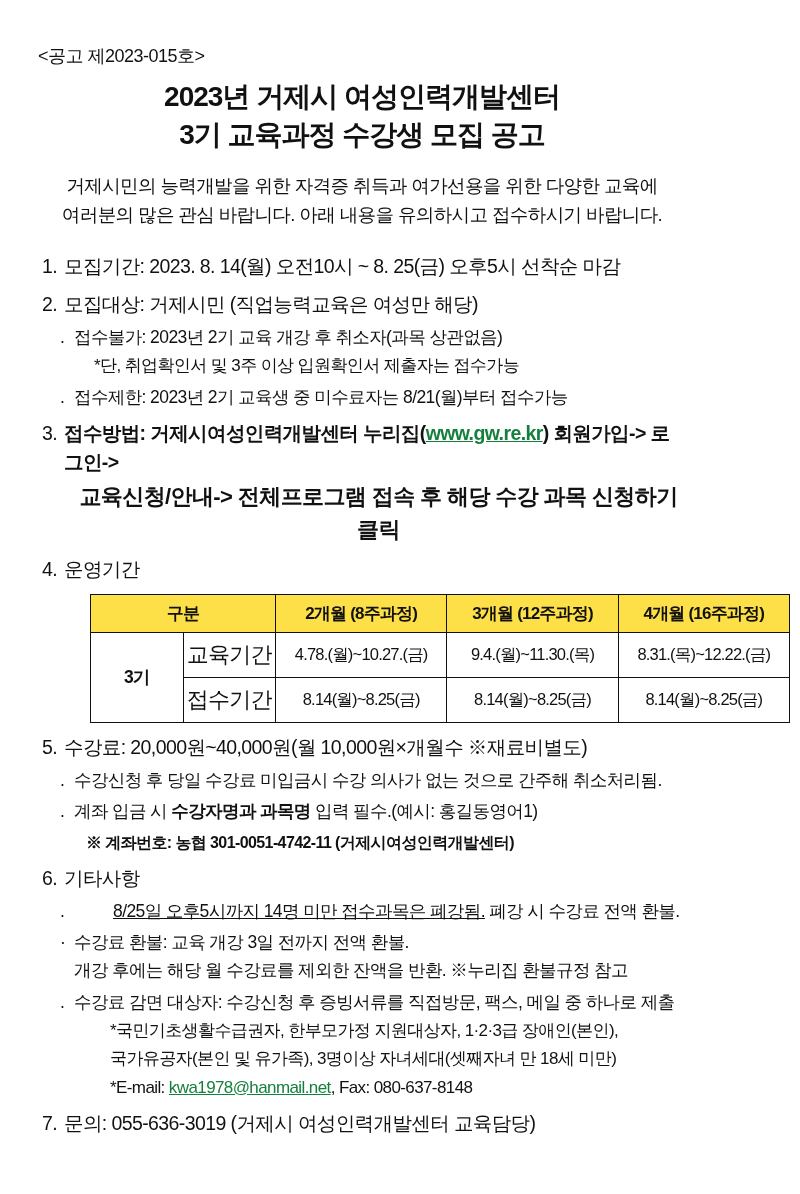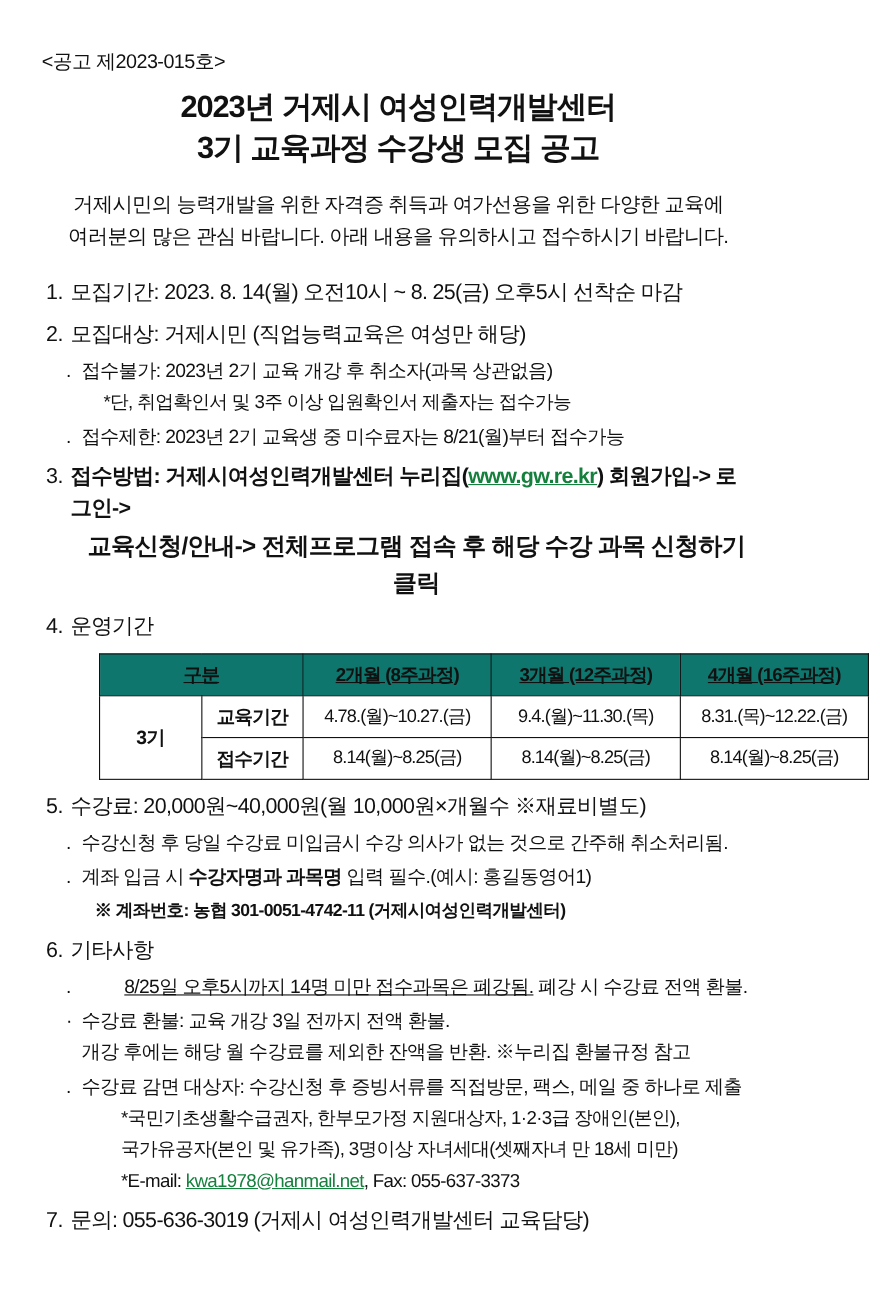--- a/index.html
+++ b/index.html
@@ -109,28 +109,27 @@
   }
   table.sched td, table.sched th {
     border: 1px solid #111111;
     text-align: center;
     font-size: 16.5px;
     letter-spacing: -0.8px;
     padding: 7px 2px;
     vertical-align: middle;
   }
   table.sched thead th {
-    background: #0f766e;
+    background: #fde047;
     font-weight: bold;
     font-size: 17px;
-    text-decoration: underline;
   }
   table.sched td.rowlabel {
-    font-weight: bold;
-    font-size: 17px;
+    font-weight: normal;
+    font-size: 22px;
   }
   table.sched td.grp {
     font-weight: bold;
     font-size: 17.5px;
   }
   .note-star {
     font-size: 16px;
     letter-spacing: -0.6px;
     line-height: 1.5;
     padding-left: 48px;
@@ -238,20 +237,20 @@
     <span class="dot">·</span>
     <span>수강료 환불: 교육 개강 3일 전까지 전액 환불.</span>
   </div>
   <div class="sub tight" style="padding-left:36px">개강 후에는 해당 월 수강료를 제외한 잔액을 반환. ※누리집 환불규정 참고</div>
   <div class="sub">
     <span class="dot">.</span>
     <span>수강료 감면 대상자: 수강신청 후 증빙서류를 직접방문, 팩스, 메일 중 하나로 제출</span>
   </div>
   <div class="sub3">*국민기초생활수급권자, 한부모가정 지원대상자, 1·2·3급 장애인(본인),</div>
   <div class="sub3">국가유공자(본인 및 유가족), 3명이상 자녀세대(셋째자녀 만 18세 미만)</div>
-  <div class="sub3"><span>*E-mail: </span><a class="link" href="#">kwa1978@hanmail.net</a><span>, Fax: 055-637-3373</span></div>
+  <div class="sub3"><span>*E-mail: </span><a class="link" href="#">kwa1978@hanmail.net</a><span>, Fax: 080-637-8148</span></div>
 
   <div class="item">
     <span class="num">7.</span>
     <span class="txt">문의: 055-636-3019 (거제시 여성인력개발센터 교육담당)</span>
   </div>
 
 </div>
 
 </body></html>

